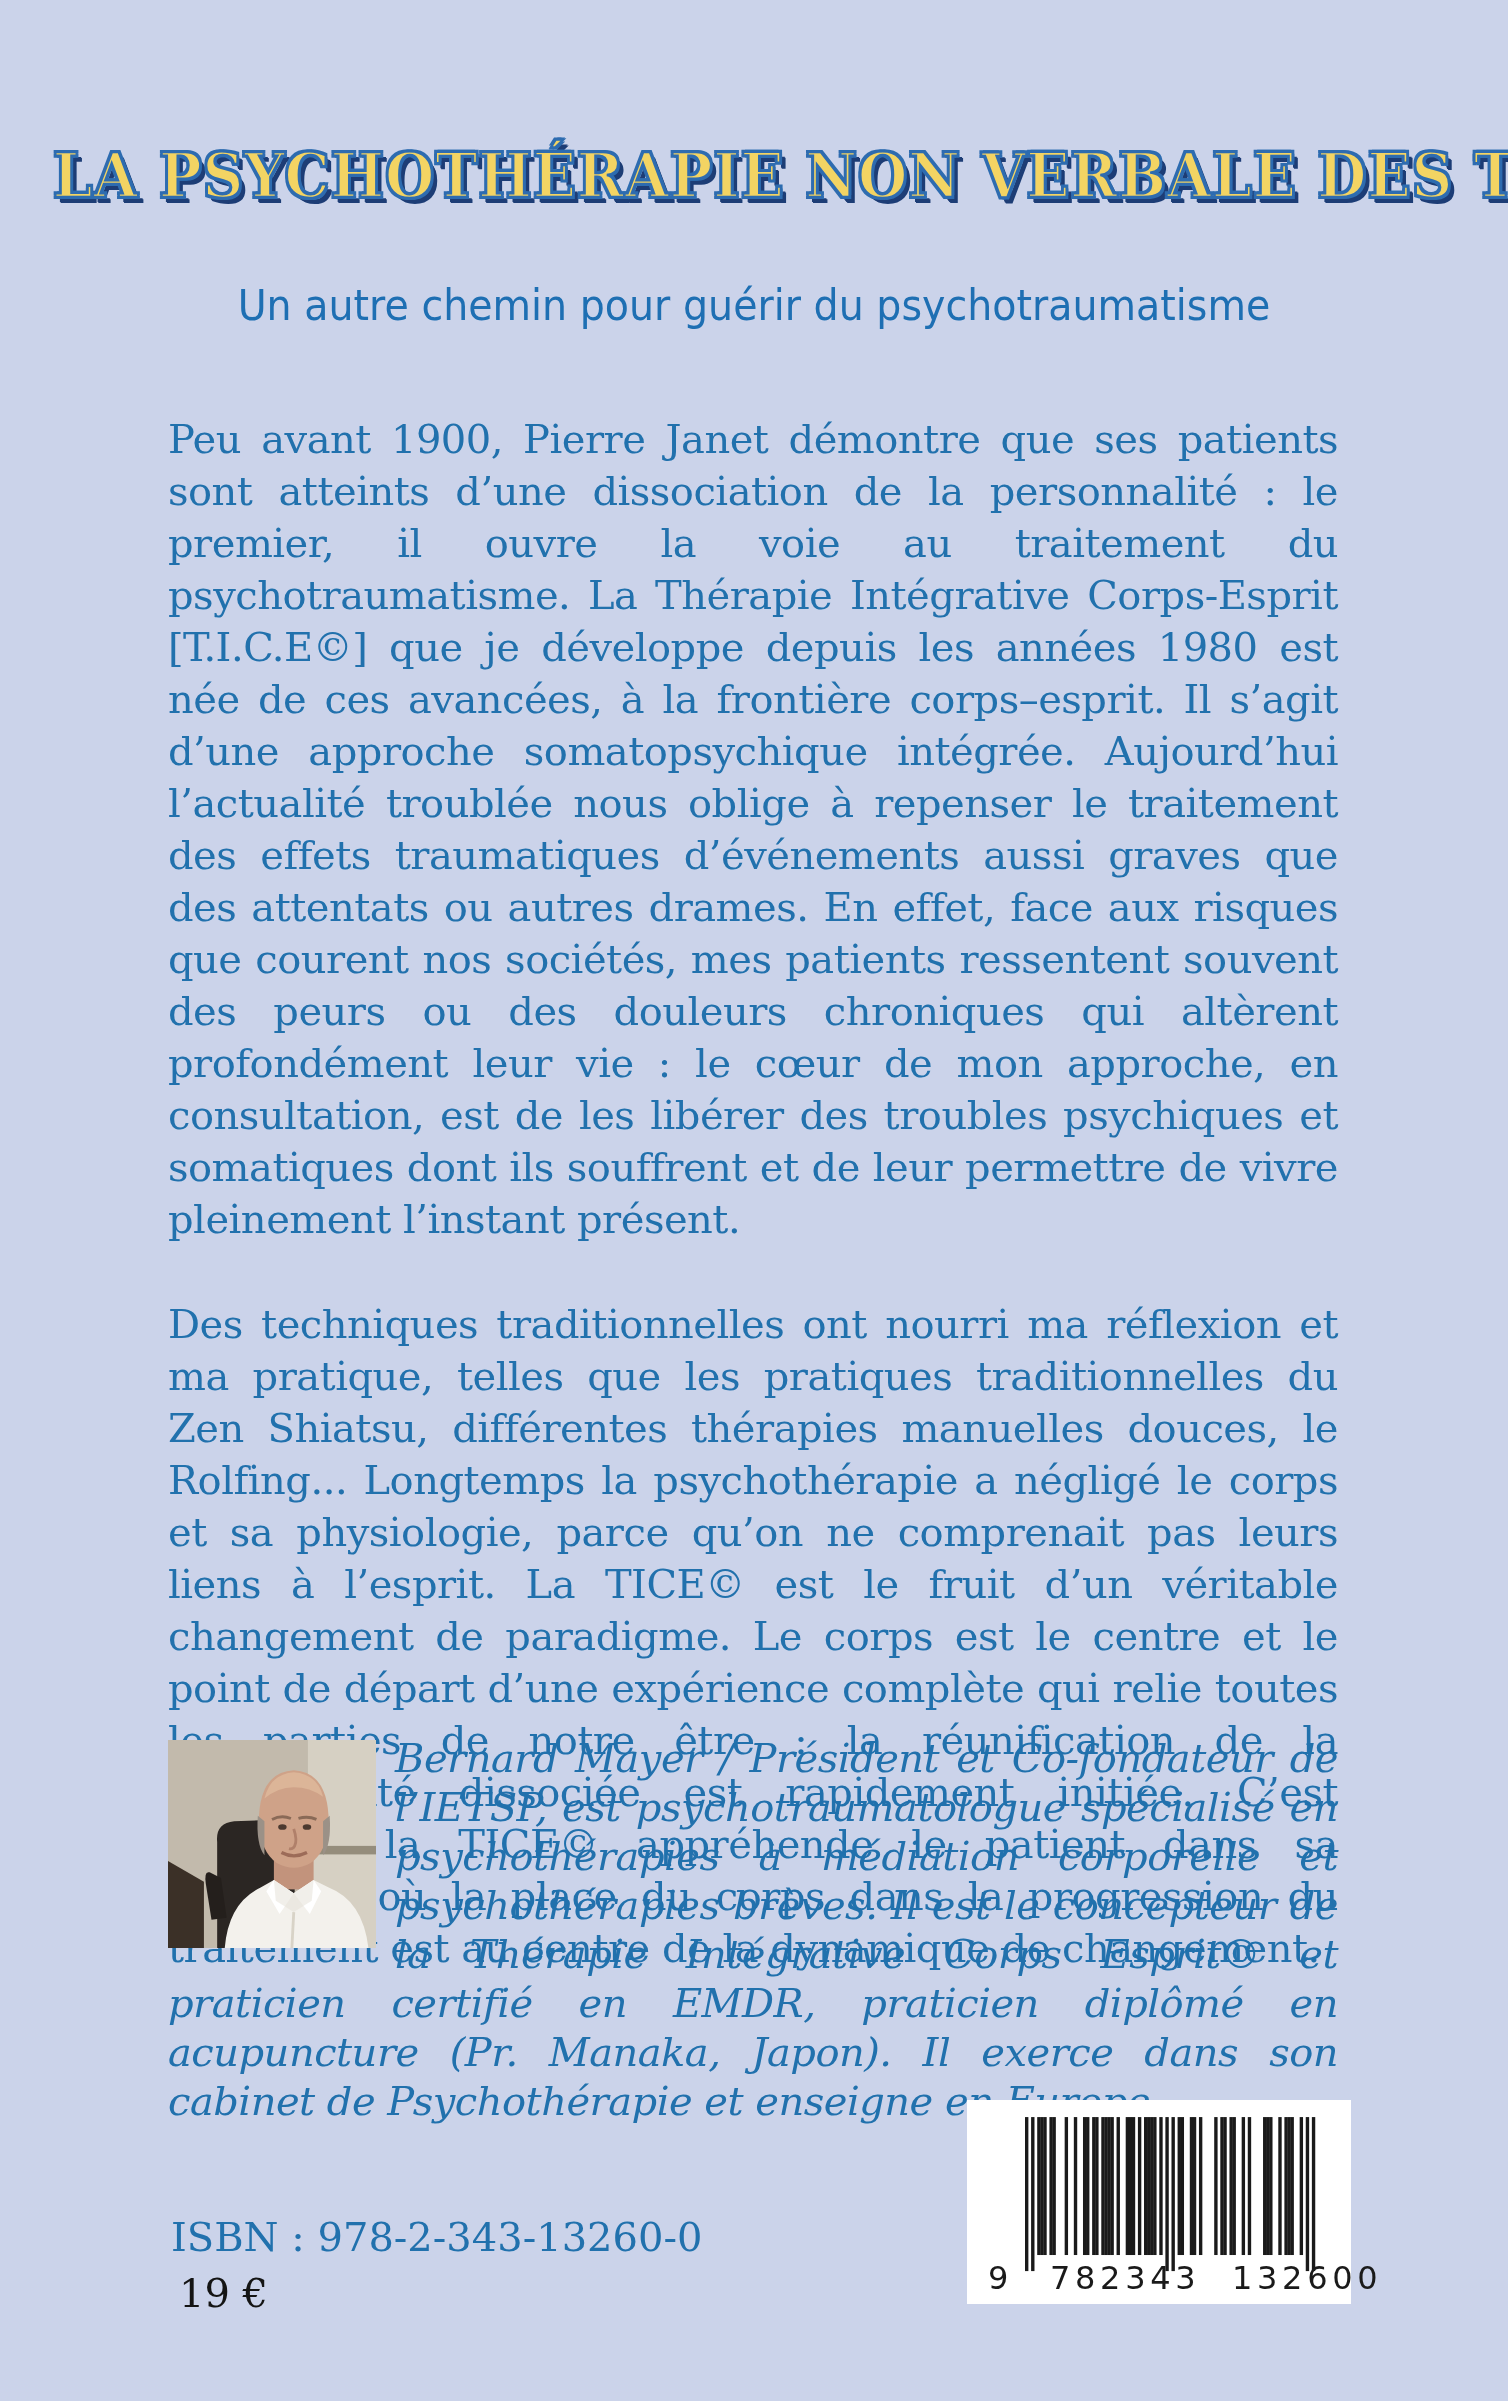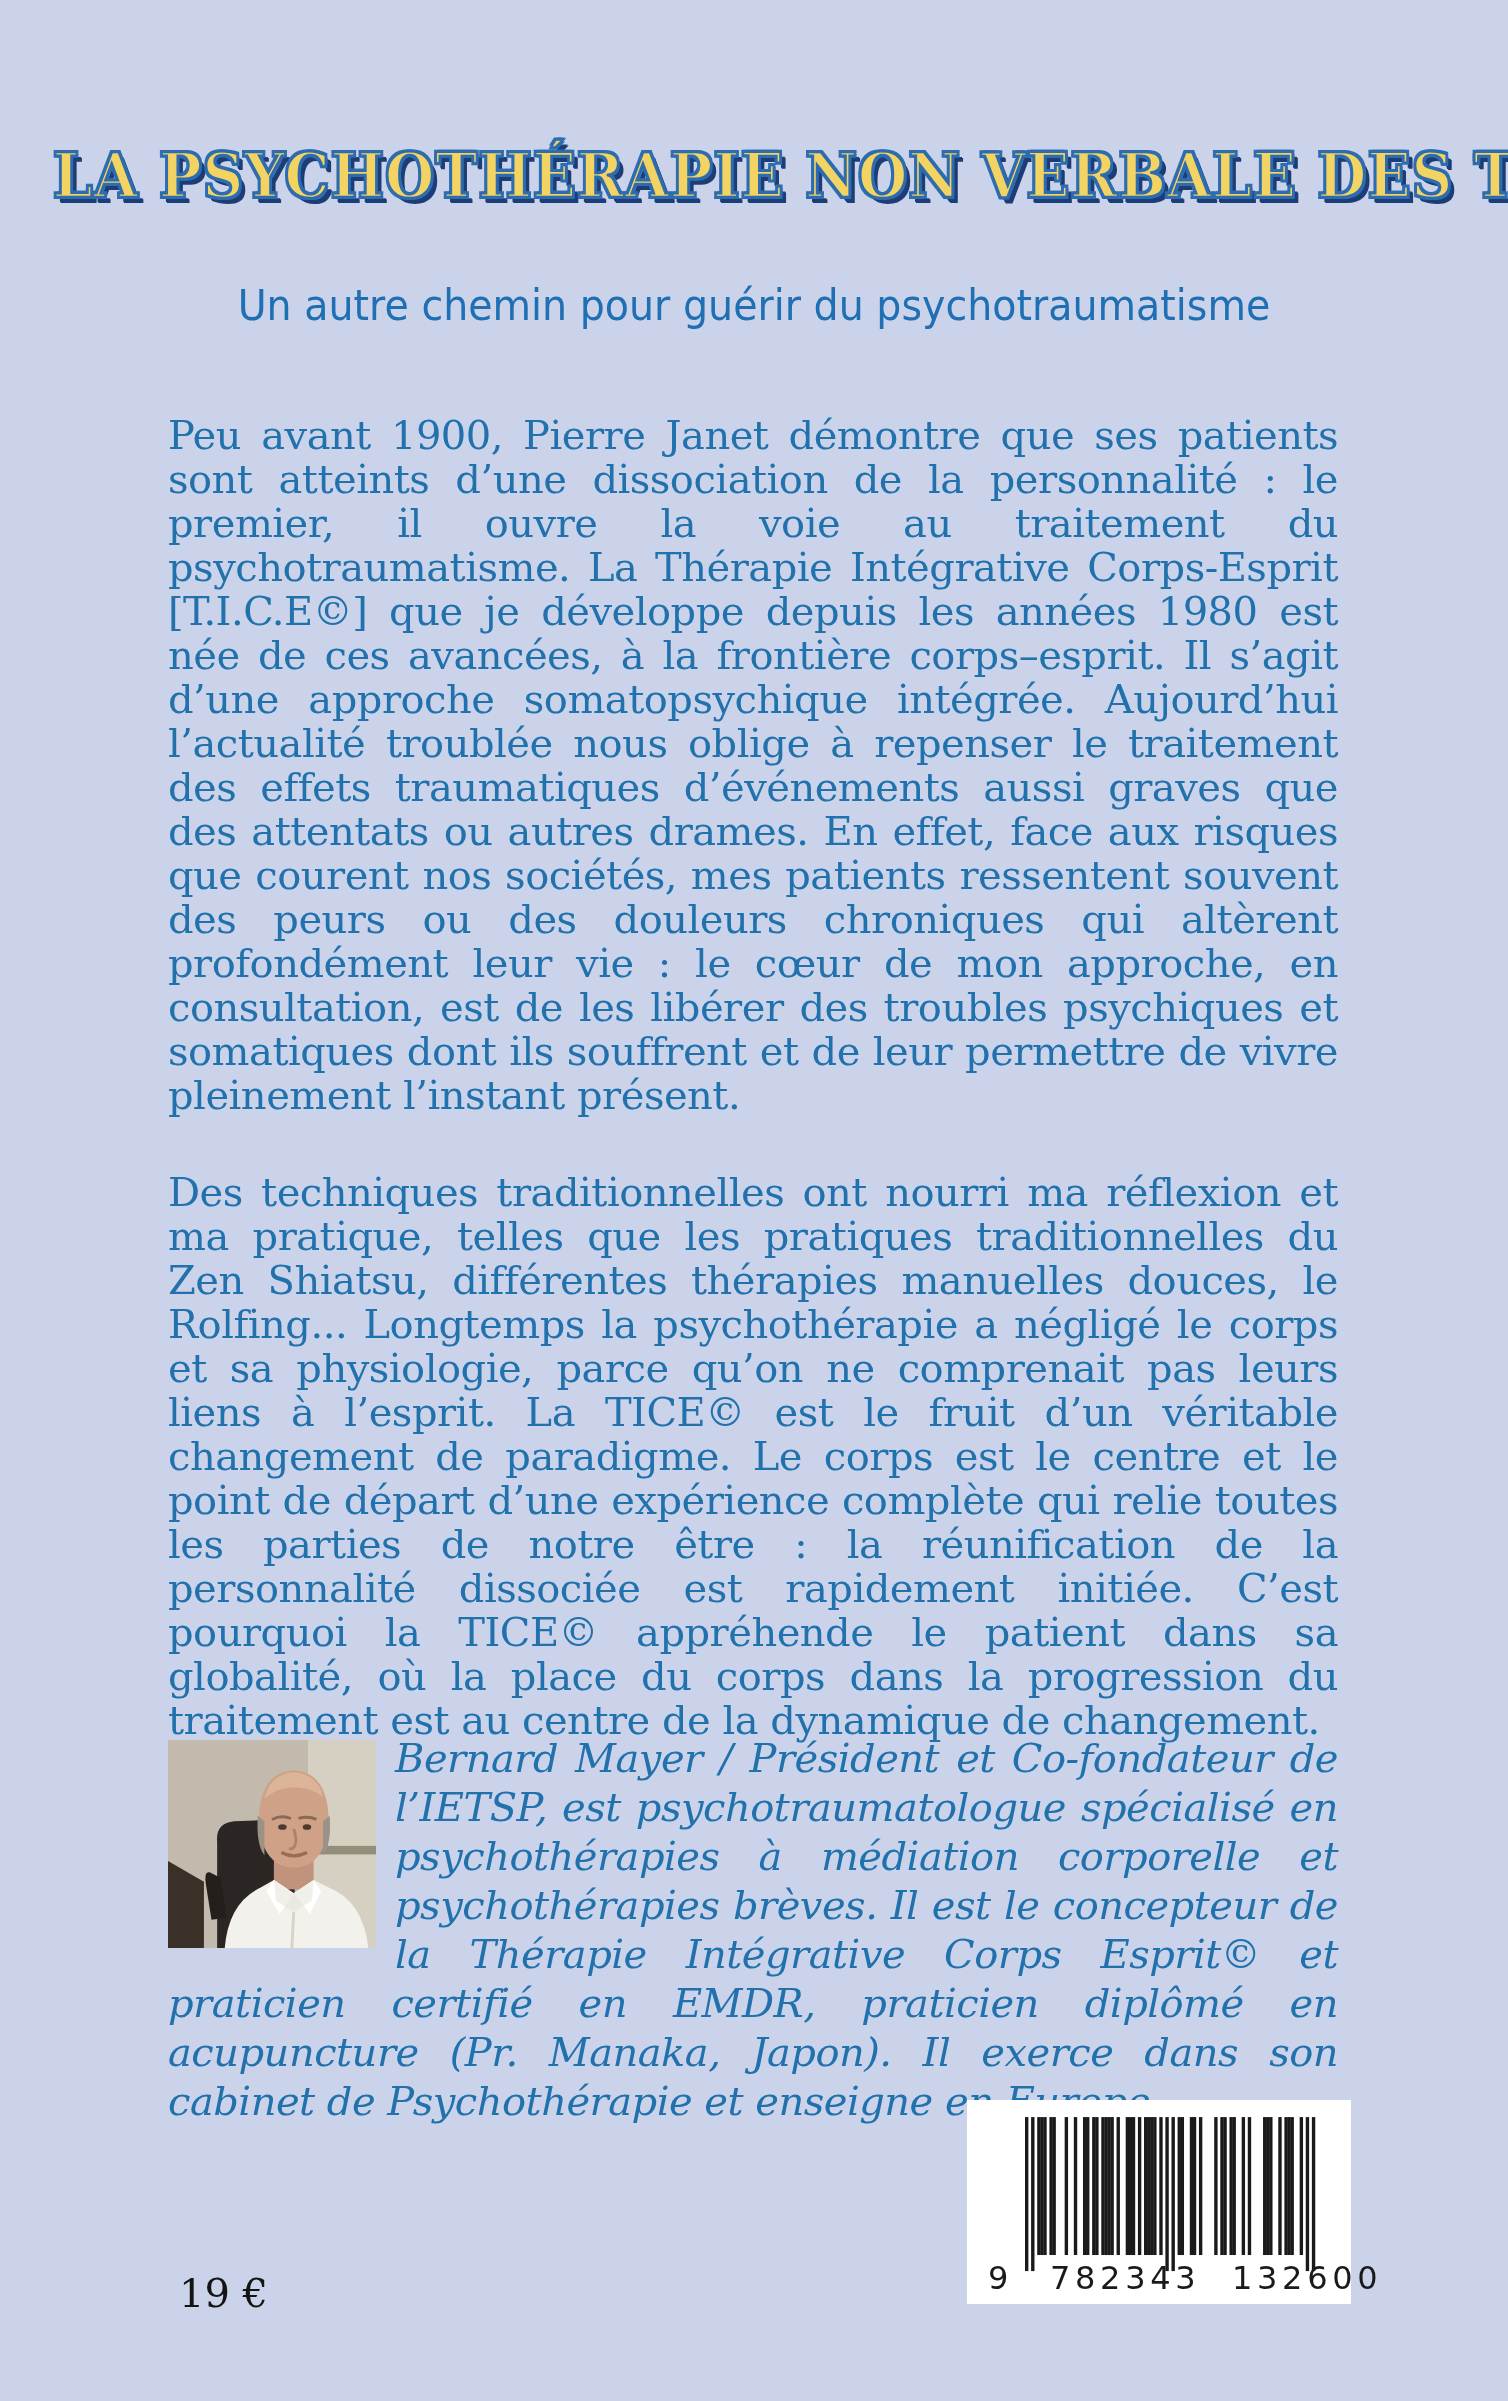--- a/index.html
+++ b/index.html
@@ -36,21 +36,21 @@
     font-size:43px;
     color:#1e6fb3;
     transform:scaleX(0.92);
     transform-origin:center;
     margin:0;white-space:nowrap;
   }
   
   .synopsis{
     position:absolute;left:168px;top:413px;width:1170px;
     color:#2171ad;
-    font-size:40px;line-height:44px;
+    font-size:40px;line-height:52px;
     letter-spacing:-0.5px;
     text-align:justify;
   }
   .synopsis p{margin:0 0 0 0;}
   .synopsis p + p{margin-top:53px;}
   
   .bio{
     position:absolute;left:168px;top:1734px;width:1170px;
     color:#2171ad;
     font-size:40px;line-height:49px;
@@ -139,20 +139,21 @@
         <path d="M60,220 Q64,172 98,156 L112,148 L133,162 L154,148 L170,156 Q206,170 212,220 Z" fill="#f3f1ec"></path>
         <path d="M112,148 L133,162 L118,184 L104,160 Z" fill="#ffffff"></path>
         <path d="M154,148 L133,162 L150,184 L162,160 Z" fill="#ffffff"></path>
         <path d="M112,148 L133,162 L154,148 L152,170 L133,182 L114,170 Z" fill="#e4e0d6" opacity="0.5"></path>
         <path d="M133,182 L131,220" stroke="#d8d3c7" stroke-width="3"></path>
       </svg>
     </div>
     <p style="margin:0"><span class="author-name">Bernard Mayer</span><span> / Président et Co-fondateur de l’IETSP, est psychotraumatologue spécialisé en psychothérapies à médiation corporelle et psychothérapies brèves. Il est le concepteur de la Thérapie Intégrative Corps Esprit© et praticien certifié en EMDR, praticien diplômé en acupuncture (Pr. Manaka, Japon). Il exerce dans son cabinet de Psychothérapie et enseigne en Europe.</span></p>
   </div>
 
+  <p class="isbn">ISBN : 978-2-343-13260-0</p>
   <p class="price">19 €</p>
 
   <div class="barcode-box">
     <svg class="bars" id="barcode-bars" width="291" height="157" viewBox="0 0 308 166">
         <rect x="0.00" y="0" width="3.58" height="163" fill="#1a1a1a"></rect>
         <rect x="6.46" y="0" width="3.58" height="163" fill="#1a1a1a"></rect>
         <rect x="12.92" y="0" width="3.58" height="146" fill="#1a1a1a"></rect>
         <rect x="16.15" y="0" width="3.58" height="146" fill="#1a1a1a"></rect>
         <rect x="19.38" y="0" width="3.58" height="146" fill="#1a1a1a"></rect>
         <rect x="25.84" y="0" width="3.58" height="146" fill="#1a1a1a"></rect>

